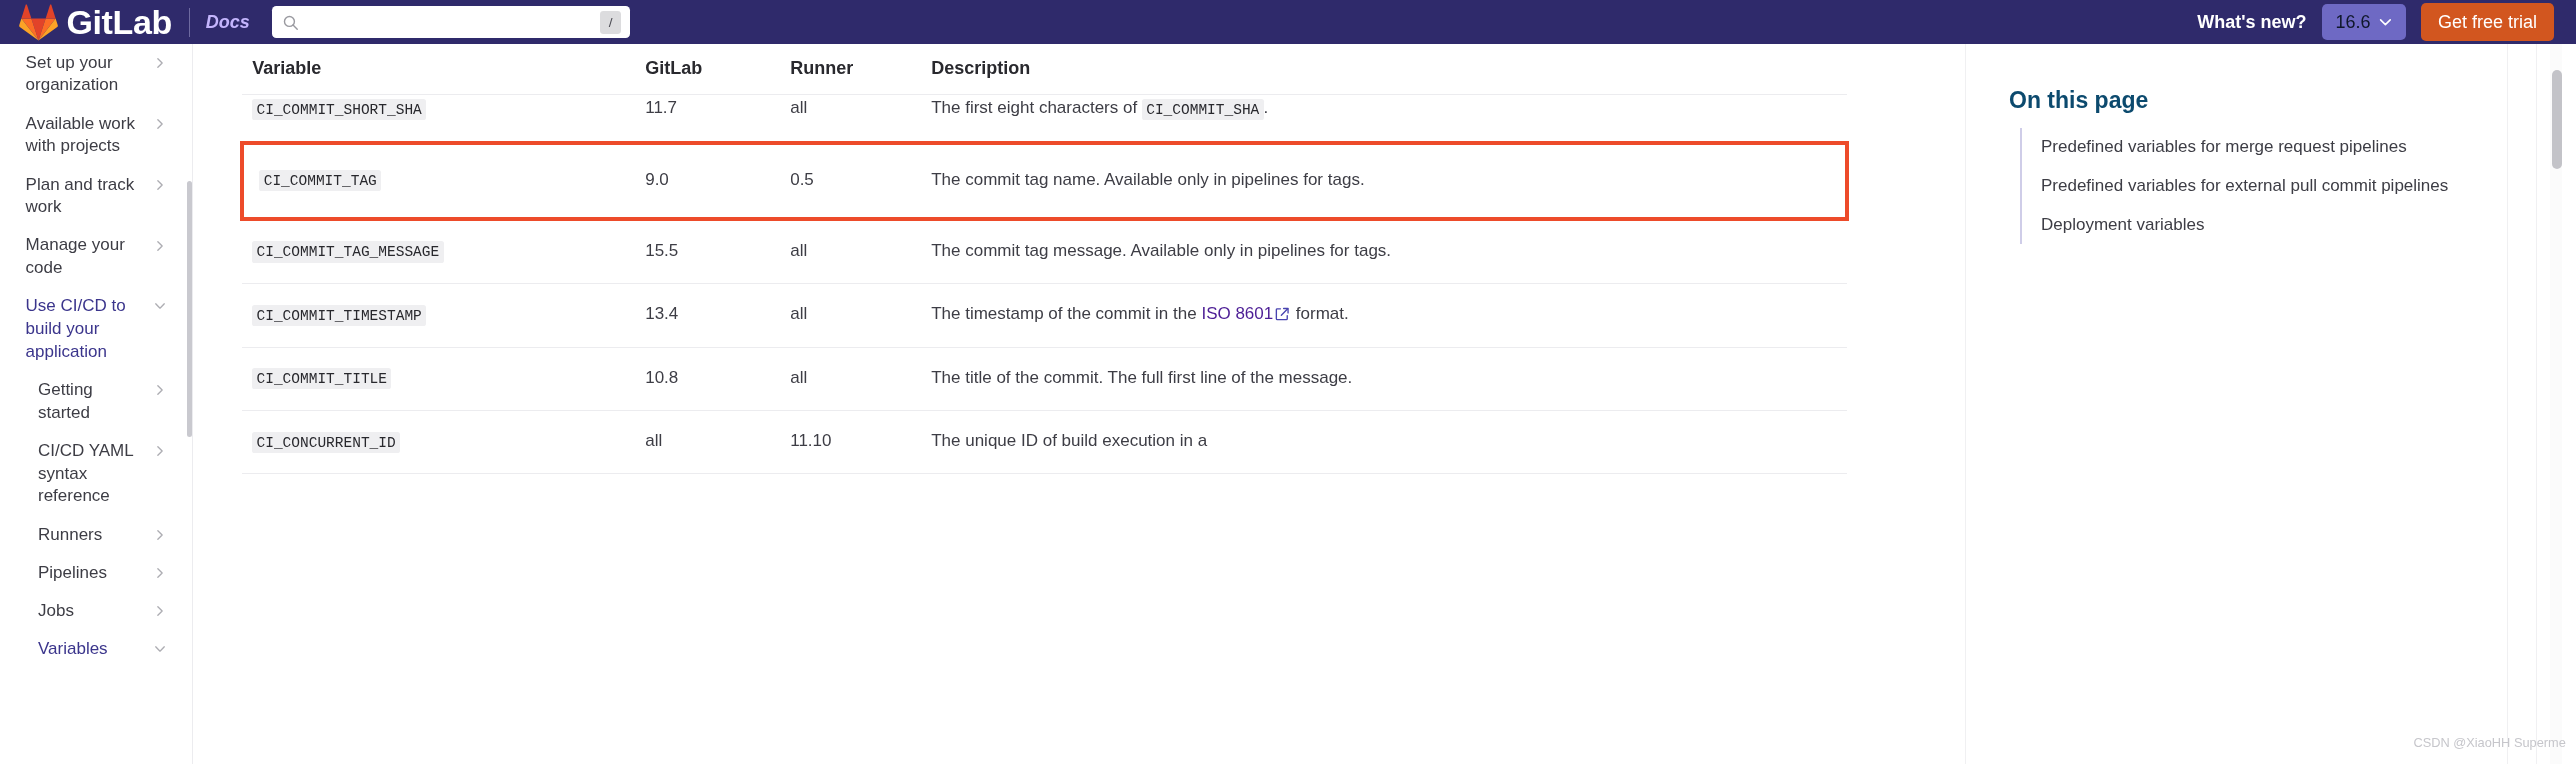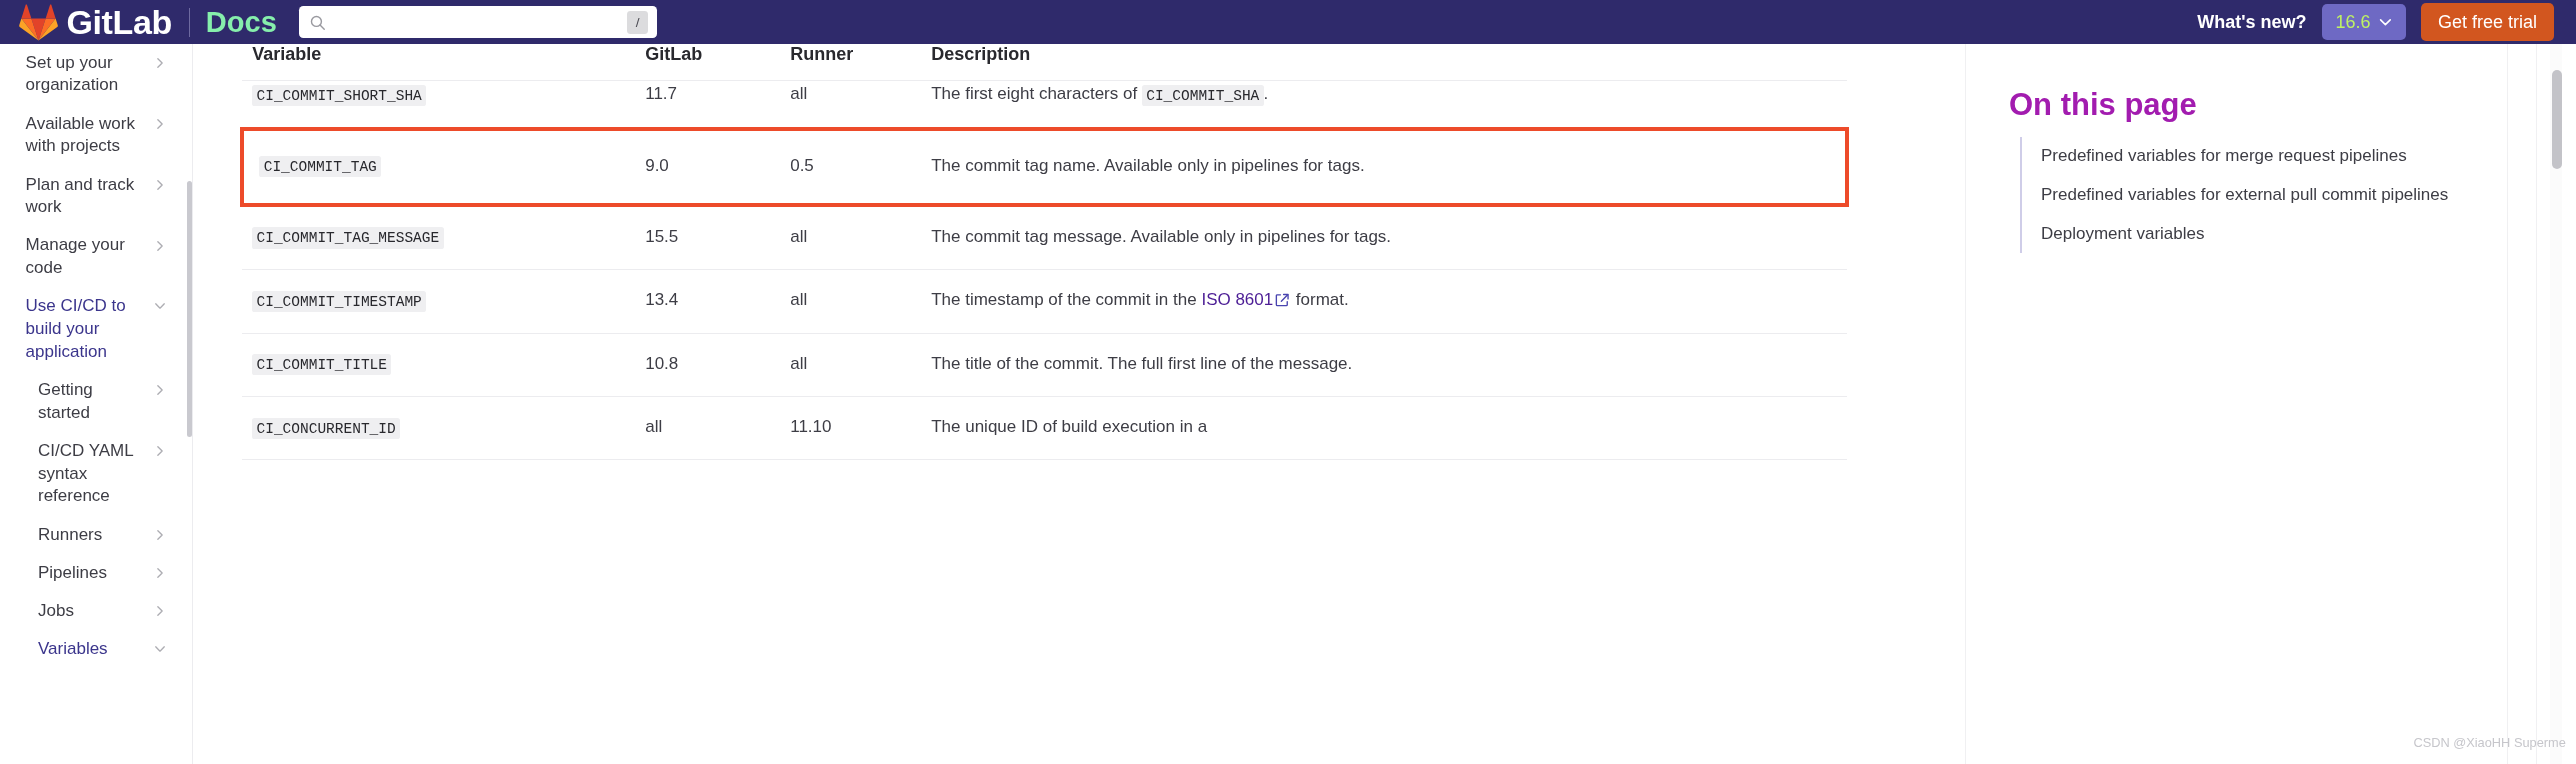--- a/index.html
+++ b/index.html
@@ -24,21 +24,21 @@
   .tanuki { width: 39px; height: 38px; margin-right: 8.5px; }
   .brand-word {
     color: #fff; font-size: 34px; font-weight: 700;
     letter-spacing: -0.4px; line-height: 1;
   }
   .brand-sep {
     width: 1.7px; height: 29px; background: #6e6aa0;
     margin: 0 15.4px 0 17px;
   }
   .brand-docs {
-    color: #86efac; font-size: 29px; font-weight: 600; line-height: 1;
+    color: #c4b5fd; font-size: 18px; font-weight: 600; line-height: 1; font-style: italic;
   }
 
   .searchwrap {
     position: relative; margin-left: 22px;
     width: 358px; height: 32px;
   }
   .searchbox {
     width: 100%; height: 100%;
     background: #fff; border-radius: 4.3px;
     display: flex; align-items: center;
@@ -59,21 +59,21 @@
 
   .topbar-right {
     margin-left: auto; display: flex; align-items: center;
     gap: 15.4px; padding-right: 22px;
   }
   .whatsnew {
     color: #fff; font-size: 18px; font-weight: 600;
     white-space: nowrap; cursor: pointer;
   }
   .version-btn {
-    background: #6e69c4; color: #bef264;
+    background: #6e69c4; color: #0f172a;
     border-radius: 5.1px; padding: 7.7px 13.7px;
     font-size: 18px; display: flex; align-items: center; gap: 8.5px;
     cursor: pointer; white-space: nowrap;
   }
   .chev-sm { width: 12.8px; height: 8.5px; }
   .trial-btn {
     background: #d2561f; color: #fff;
     border-radius: 5.1px; padding: 8.5px 17px;
     font-size: 18px; font-weight: 500; white-space: nowrap; cursor: pointer;
   }
@@ -110,21 +110,21 @@
   }
 
   
   .main {
     position: absolute; top: 44px; left: 206px;
     width: 1758px; height: 720px;
     background: #fff; overflow: hidden;
   }
   table.vars {
     border-collapse: collapse;
-    margin: 0 0 0 34px;
+    margin: 14px 0 0 34px;
     width: 1605px;
     table-layout: fixed;
   }
   table.vars th {
     text-align: left;
     font-size: 18px; font-weight: 700; color: #29292e;
     padding: 0 10.2px 15.4px 10.2px;
     border-bottom: 0.9px solid #ececef;
   }
   table.vars td {
@@ -166,21 +166,21 @@
   }
 
   
   .rightbar {
     position: absolute; top: 44px; left: 1965px;
     width: 611px; height: 720px;
     background: #fff; overflow: hidden;
     border-left: 0.9px solid #f0f0f2;
   }
   .otp-title {
-    font-size: 31px; font-weight: 700; color: #a21caf;
+    font-size: 23px; font-weight: 700; color: #0c4a6e;
     padding: 43px 0 13.7px 43px;
   }
   .otp-list {
     border-left: 2.6px solid #cfcde8;
     margin-left: 54px; padding: 0;
   }
   .otp-item {
     font-size: 17px; color: #3d3d45; line-height: 1.38;
     padding: 7.7px 17px 7.7px 19px; cursor: pointer;
   }

